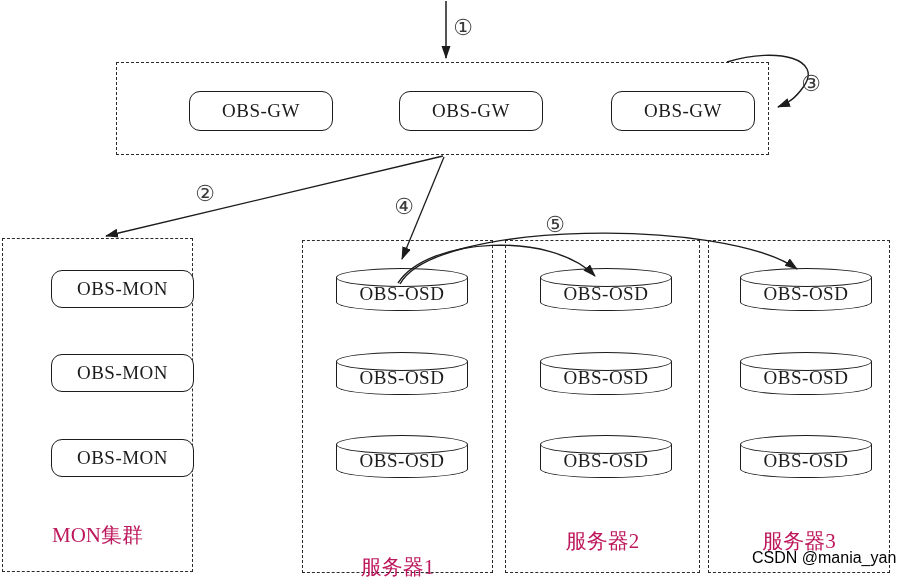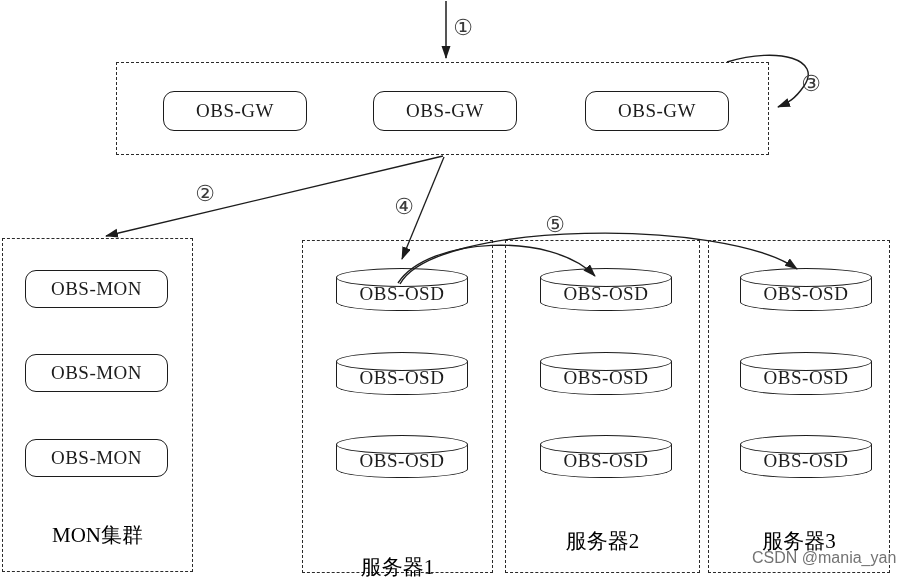--- a/index.html
+++ b/index.html
@@ -6,47 +6,47 @@
   #canvas{
     position:relative;width:900px;height:577px;background:#ffffff;overflow:hidden;
     font-family:"Liberation Serif", serif;color:#1c1c1c;
   }
   .dashed-box{
     position:absolute;border:1.6px dashed #2a2a2a;background:transparent;box-sizing:border-box;
   }
   .round-node{
     position:absolute;border:1.5px solid #1c1c1c;border-radius:11px;background:#ffffff;
     display:flex;align-items:center;justify-content:center;
-    font-size:19px;letter-spacing:0.5px;box-sizing:border-box;
+    font-size:19px;letter-spacing:0.5px;box-sizing:border-box;margin-left:26px;
   }
   .cylinder{position:absolute;width:132px;height:43px;}
   .cyl-body{
     position:absolute;left:0;right:0;top:9px;bottom:0;background:#ffffff;
     border:1.5px solid #1c1c1c;border-top:none;box-sizing:border-box;
     border-radius:0 0 62px 62px / 0 0 9px 9px;
   }
   .cyl-top{
     position:absolute;left:0;right:0;top:0;height:19px;background:#ffffff;
     border:1.5px solid #1c1c1c;border-radius:50%;box-sizing:border-box;
   }
   .cyl-label{
     position:absolute;left:0;right:0;top:15px;text-align:center;
     font-size:19px;letter-spacing:0.5px;
   }
   .zone-label{
-    position:absolute;text-align:center;font-size:21px;color:#000000;
+    position:absolute;text-align:center;font-size:21px;color:#be185d;
   }
   .flow-num{
     position:absolute;width:26px;height:26px;text-align:center;line-height:26px;
     font-size:22px;color:#3a3a3a;font-family:"Liberation Serif", serif;
   }
   #arrow-overlay{position:absolute;left:0;top:0;pointer-events:none;}
   #watermark{
     position:absolute;left:752px;top:549px;font-family:"Liberation Sans", sans-serif;
-    font-size:16px;color:#737373;white-space:nowrap;
+    font-size:16px;color:#000000;white-space:nowrap;
   }
 </style>
 </head>
 <body>
 
 <div id="canvas">
 
   <div class="dashed-box" style="left:116px;top:62px;width:653px;height:93px;"></div>
   <div class="round-node" style="left:163px;top:91px;width:144px;height:40px;">
     <span>OBS-GW</span>

